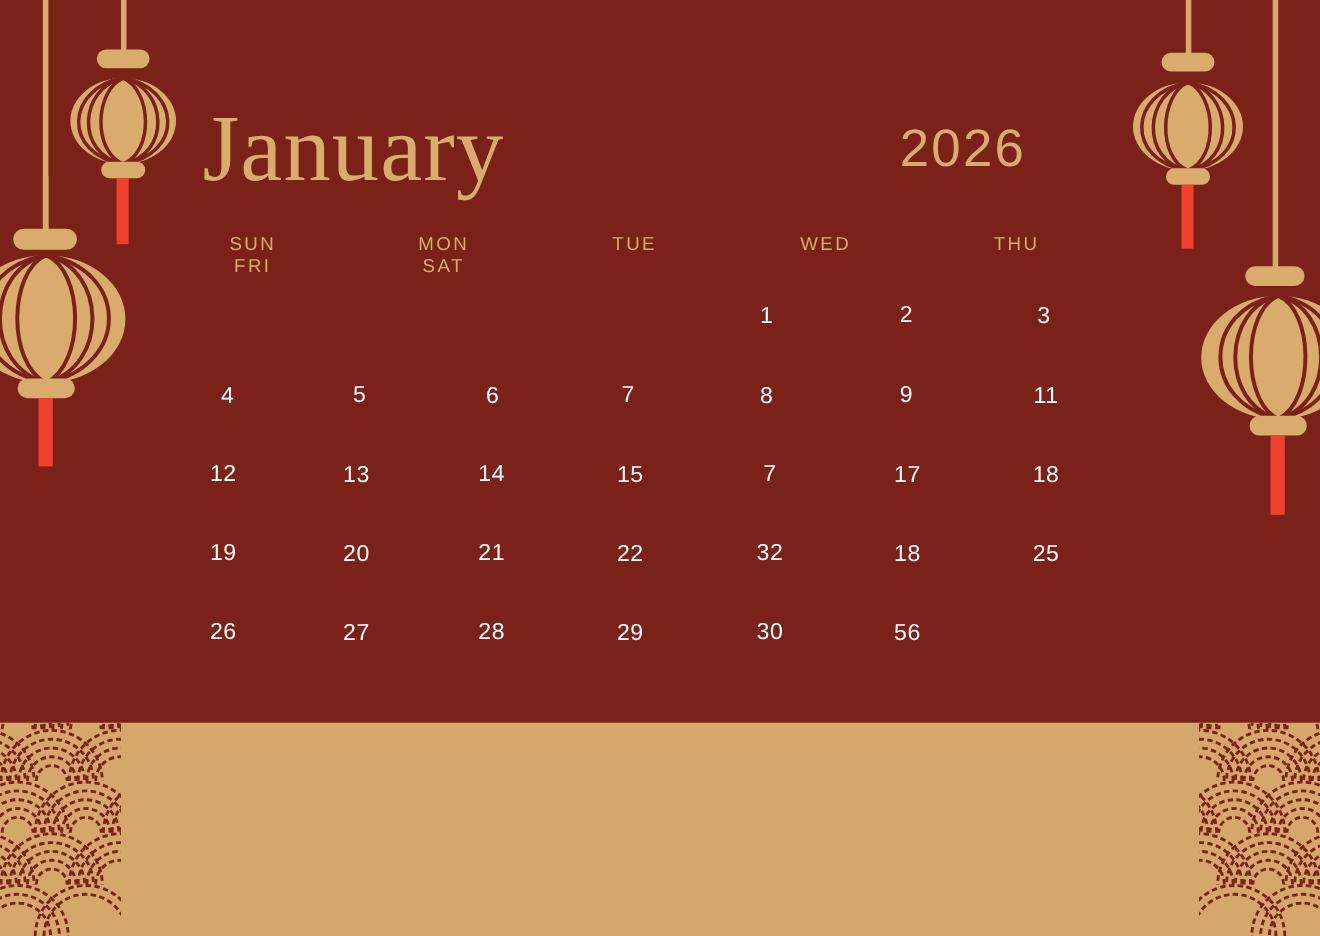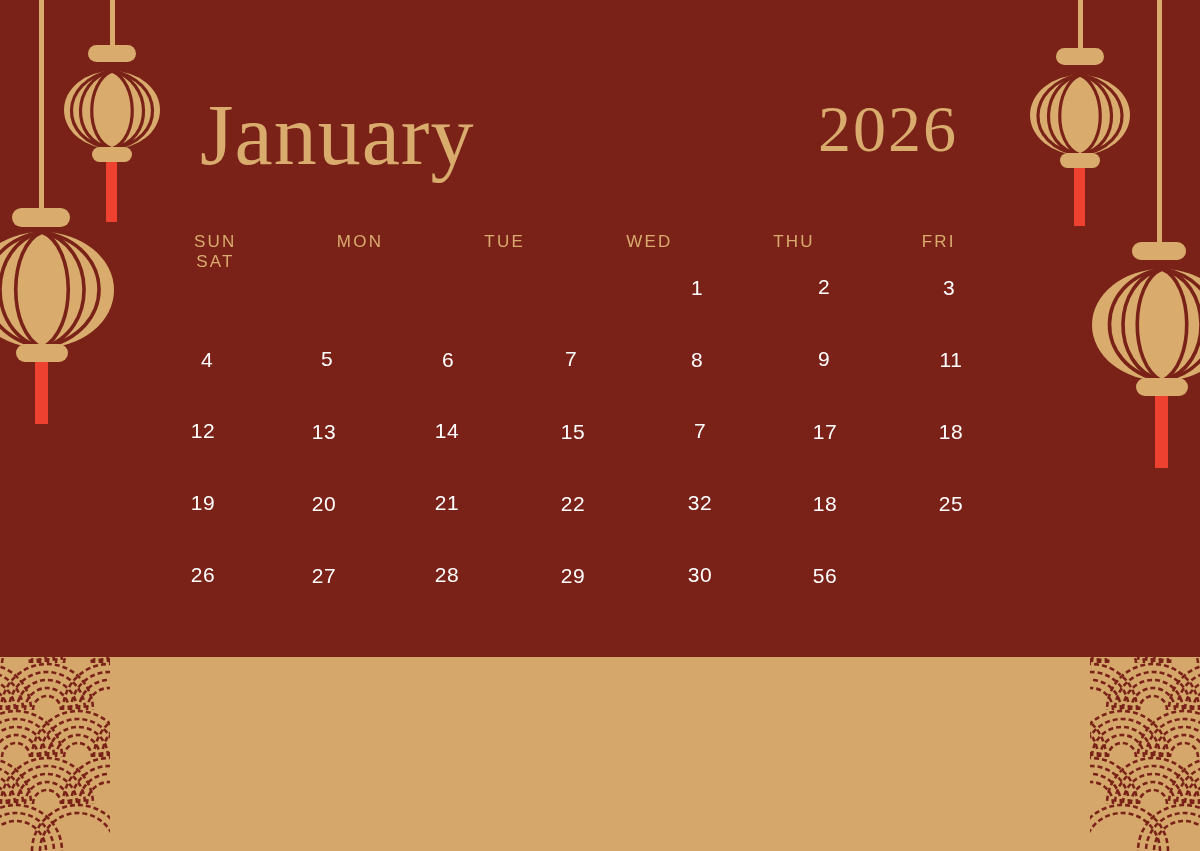--- a/index.html
+++ b/index.html
@@ -56,41 +56,40 @@
   }
   .month-title {
     position: absolute;
     left: 184px;
     top: 92px;
     font-family: "Liberation Serif", "DejaVu Serif", serif;
     font-size: 86px;
     line-height: 1;
     color: #D9AC6E;
     letter-spacing: 1px;
-    margin-left: 16px;
   }
   .year-title {
     position: absolute;
     left: 818px;
-    top: 96px;
-    font-family: Liberation Serif, serif;
-    font-size: 66px;
+    top: 112px;
+    font-family: Liberation Sans, sans-serif;
+    font-size: 48px;
     line-height: 1;
     color: #D9AC6E;
     letter-spacing: 2px;
   }
 
   
   .weekday-row {
     position: absolute;
     left: 143px;
-    top: 232px;
+    top: 212px;
     width: 868px;
     display: grid;
-    grid-template-columns: repeat(6, 1fr);
+    grid-template-columns: repeat(5, 1fr);
   }
   .weekday-cell {
     text-align: center;
     font-size: 17px;
     letter-spacing: 2.2px;
     color: #D9AC6E;
     font-family: "Liberation Sans", sans-serif;
   }
 
   

